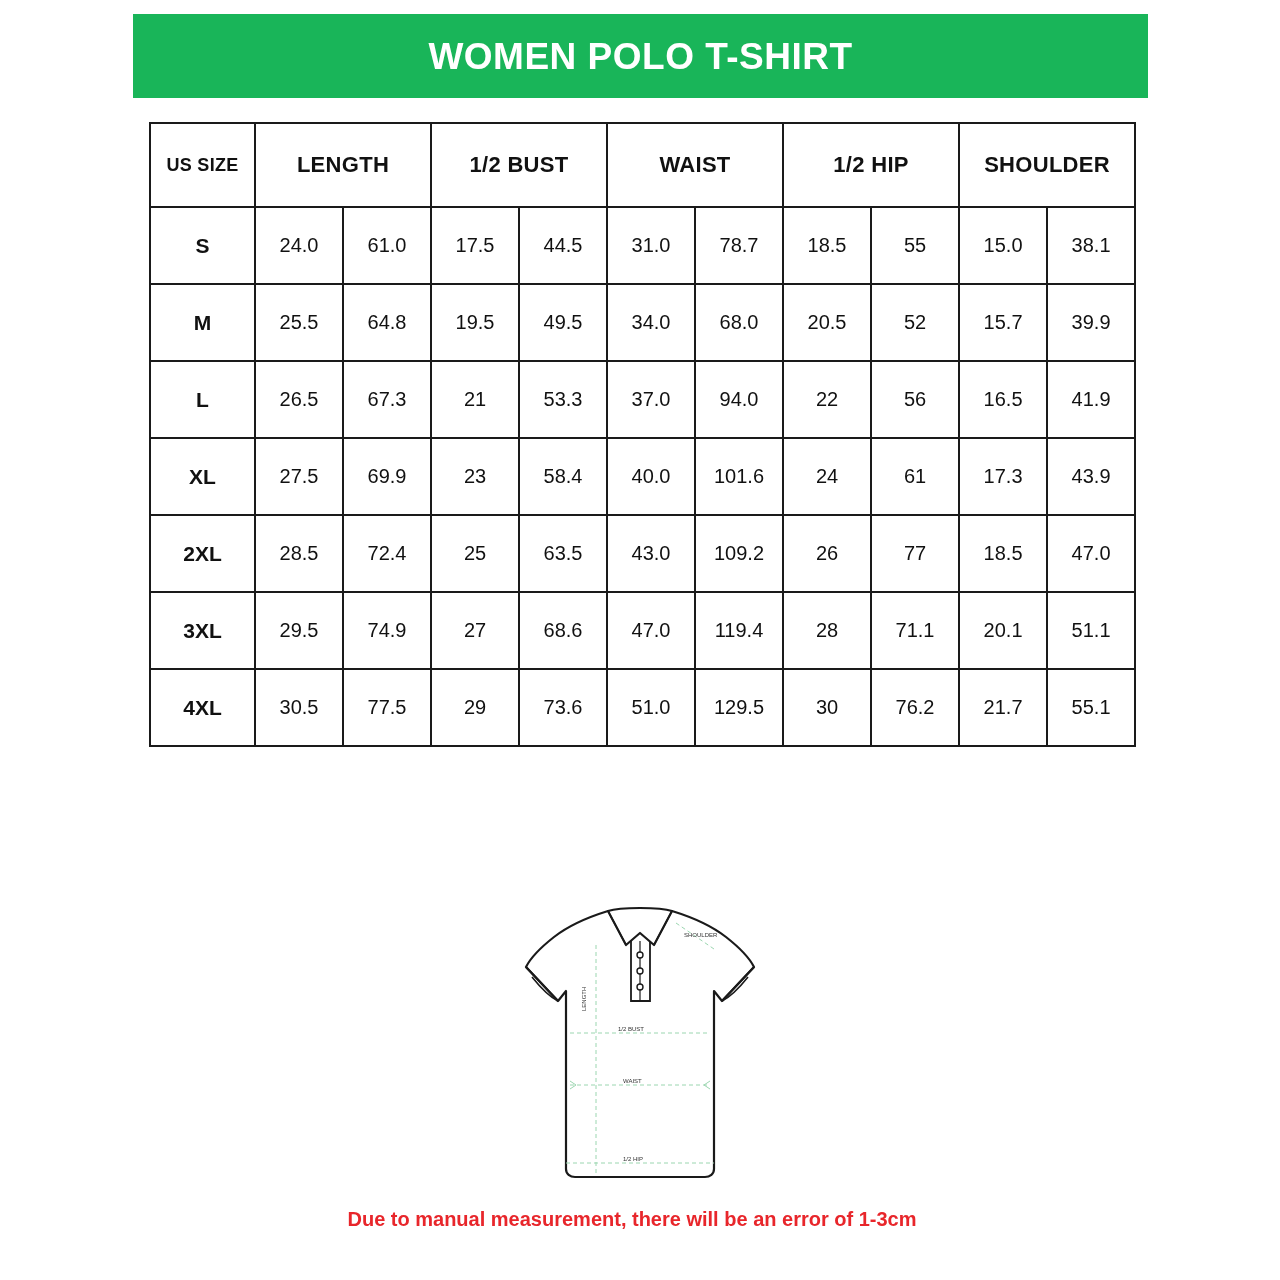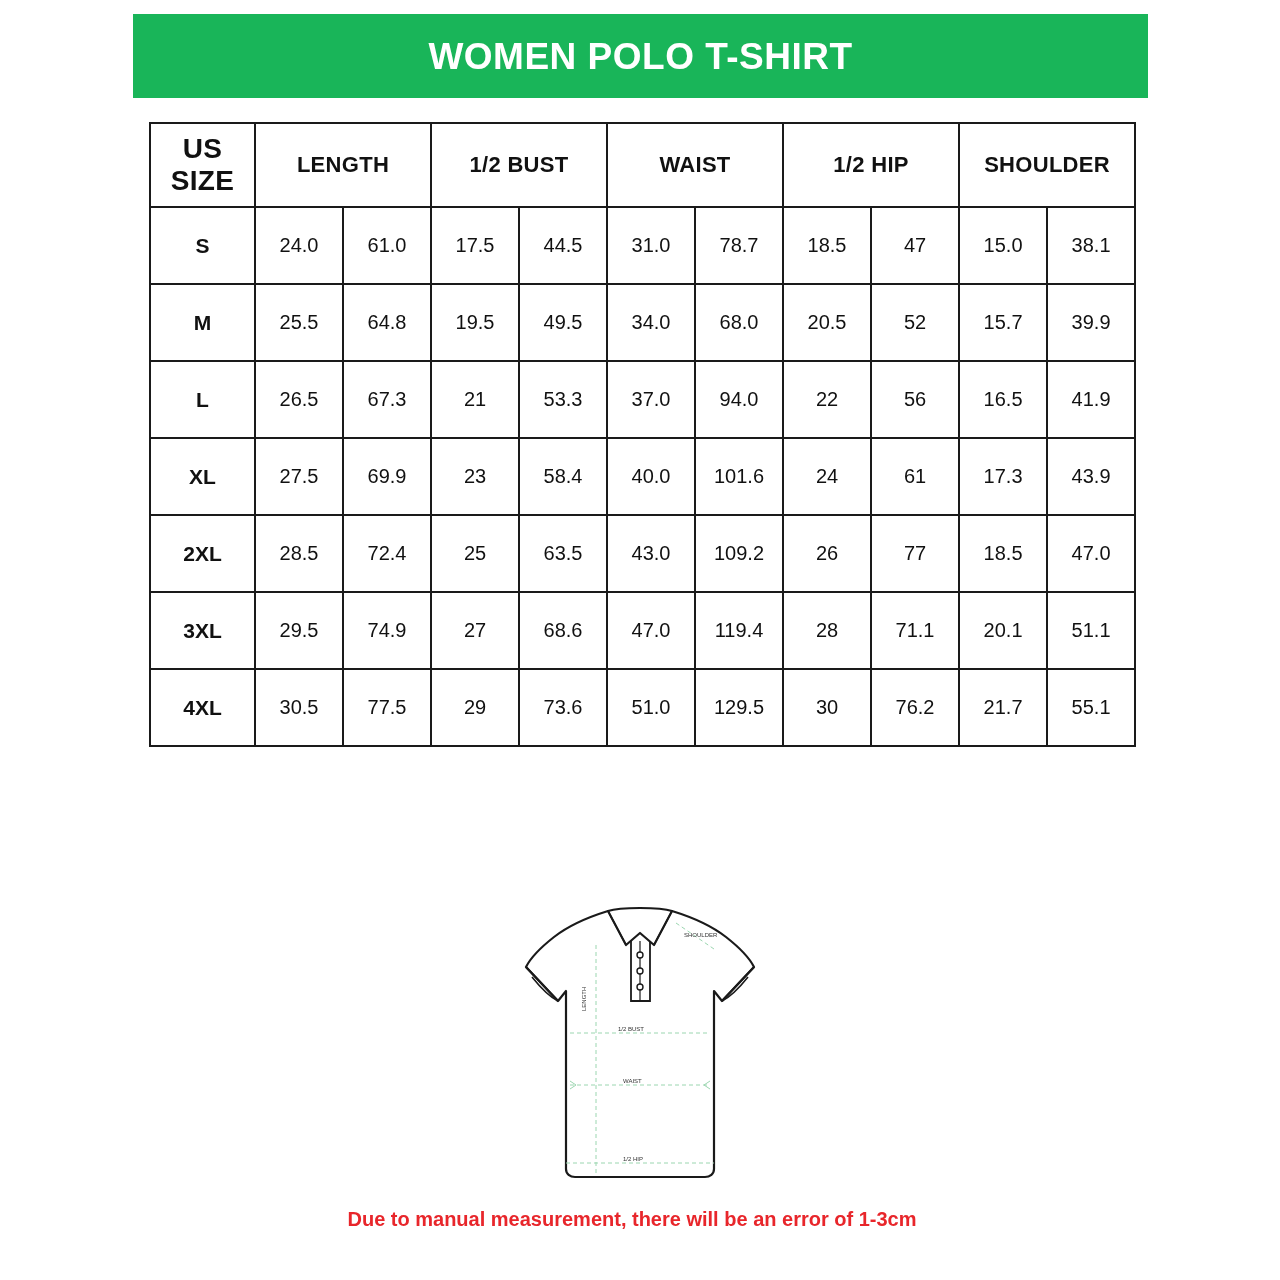--- a/index.html
+++ b/index.html
@@ -67,21 +67,21 @@
     padding: 0;
     height: 75px;
   }
   table.size-table th.group-head {
     font-size: 22px;
     font-weight: bold;
     letter-spacing: 0.3px;
     height: 82px;
   }
   table.size-table th.us-size-head {
-    font-size: 28px;
+    font-size: 18px;
     font-weight: bold;
     letter-spacing: 0.3px;
   }
   table.size-table td.unit-cell,
   table.size-table th.unit-cell {
     font-size: 20px;
     font-weight: bold;
     height: 72px;
   }
   table.size-table td.size-cell {
@@ -157,21 +157,21 @@
       <tbody>
         <tr>
           <td class="size-cell">S</td>
           <td class="value-cell">24.0</td>
           <td class="value-cell">61.0</td>
           <td class="value-cell">17.5</td>
           <td class="value-cell">44.5</td>
           <td class="value-cell">31.0</td>
           <td class="value-cell">78.7</td>
           <td class="value-cell">18.5</td>
-          <td class="value-cell">47</td>
+          <td class="value-cell">55</td>
           <td class="value-cell">15.0</td>
           <td class="value-cell">38.1</td>
         </tr>
         <tr>
           <td class="size-cell">M</td>
           <td class="value-cell">25.5</td>
           <td class="value-cell">64.8</td>
           <td class="value-cell">19.5</td>
           <td class="value-cell">49.5</td>
           <td class="value-cell">34.0</td>

